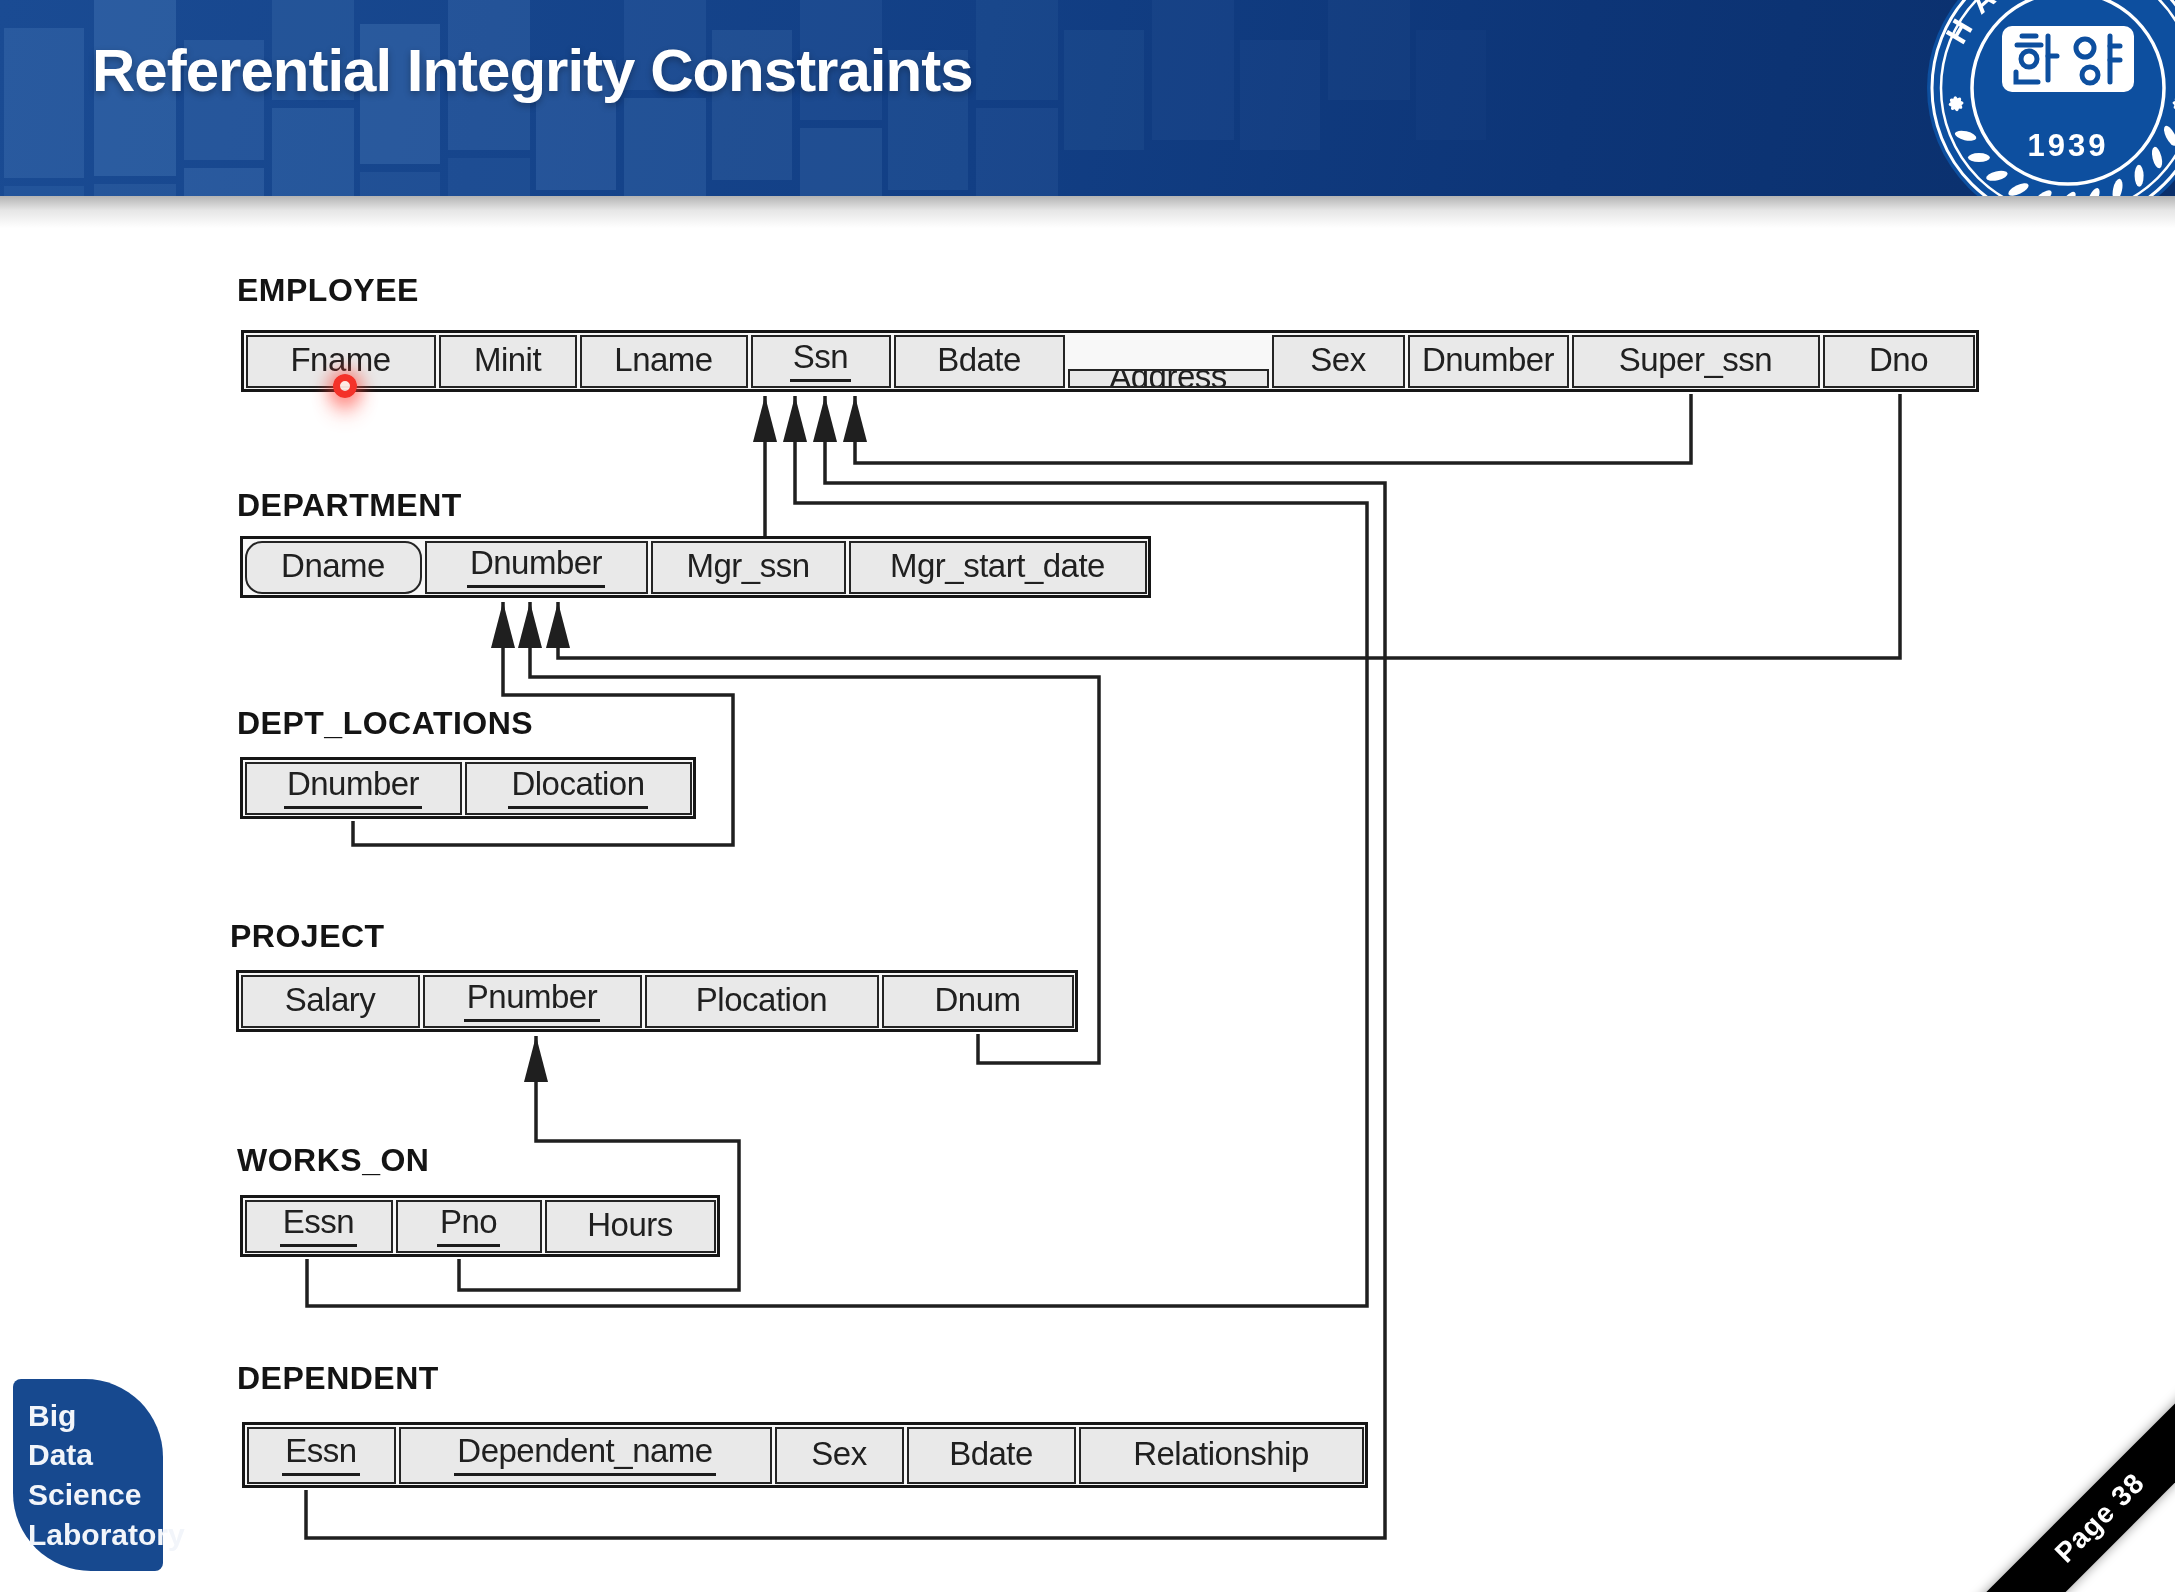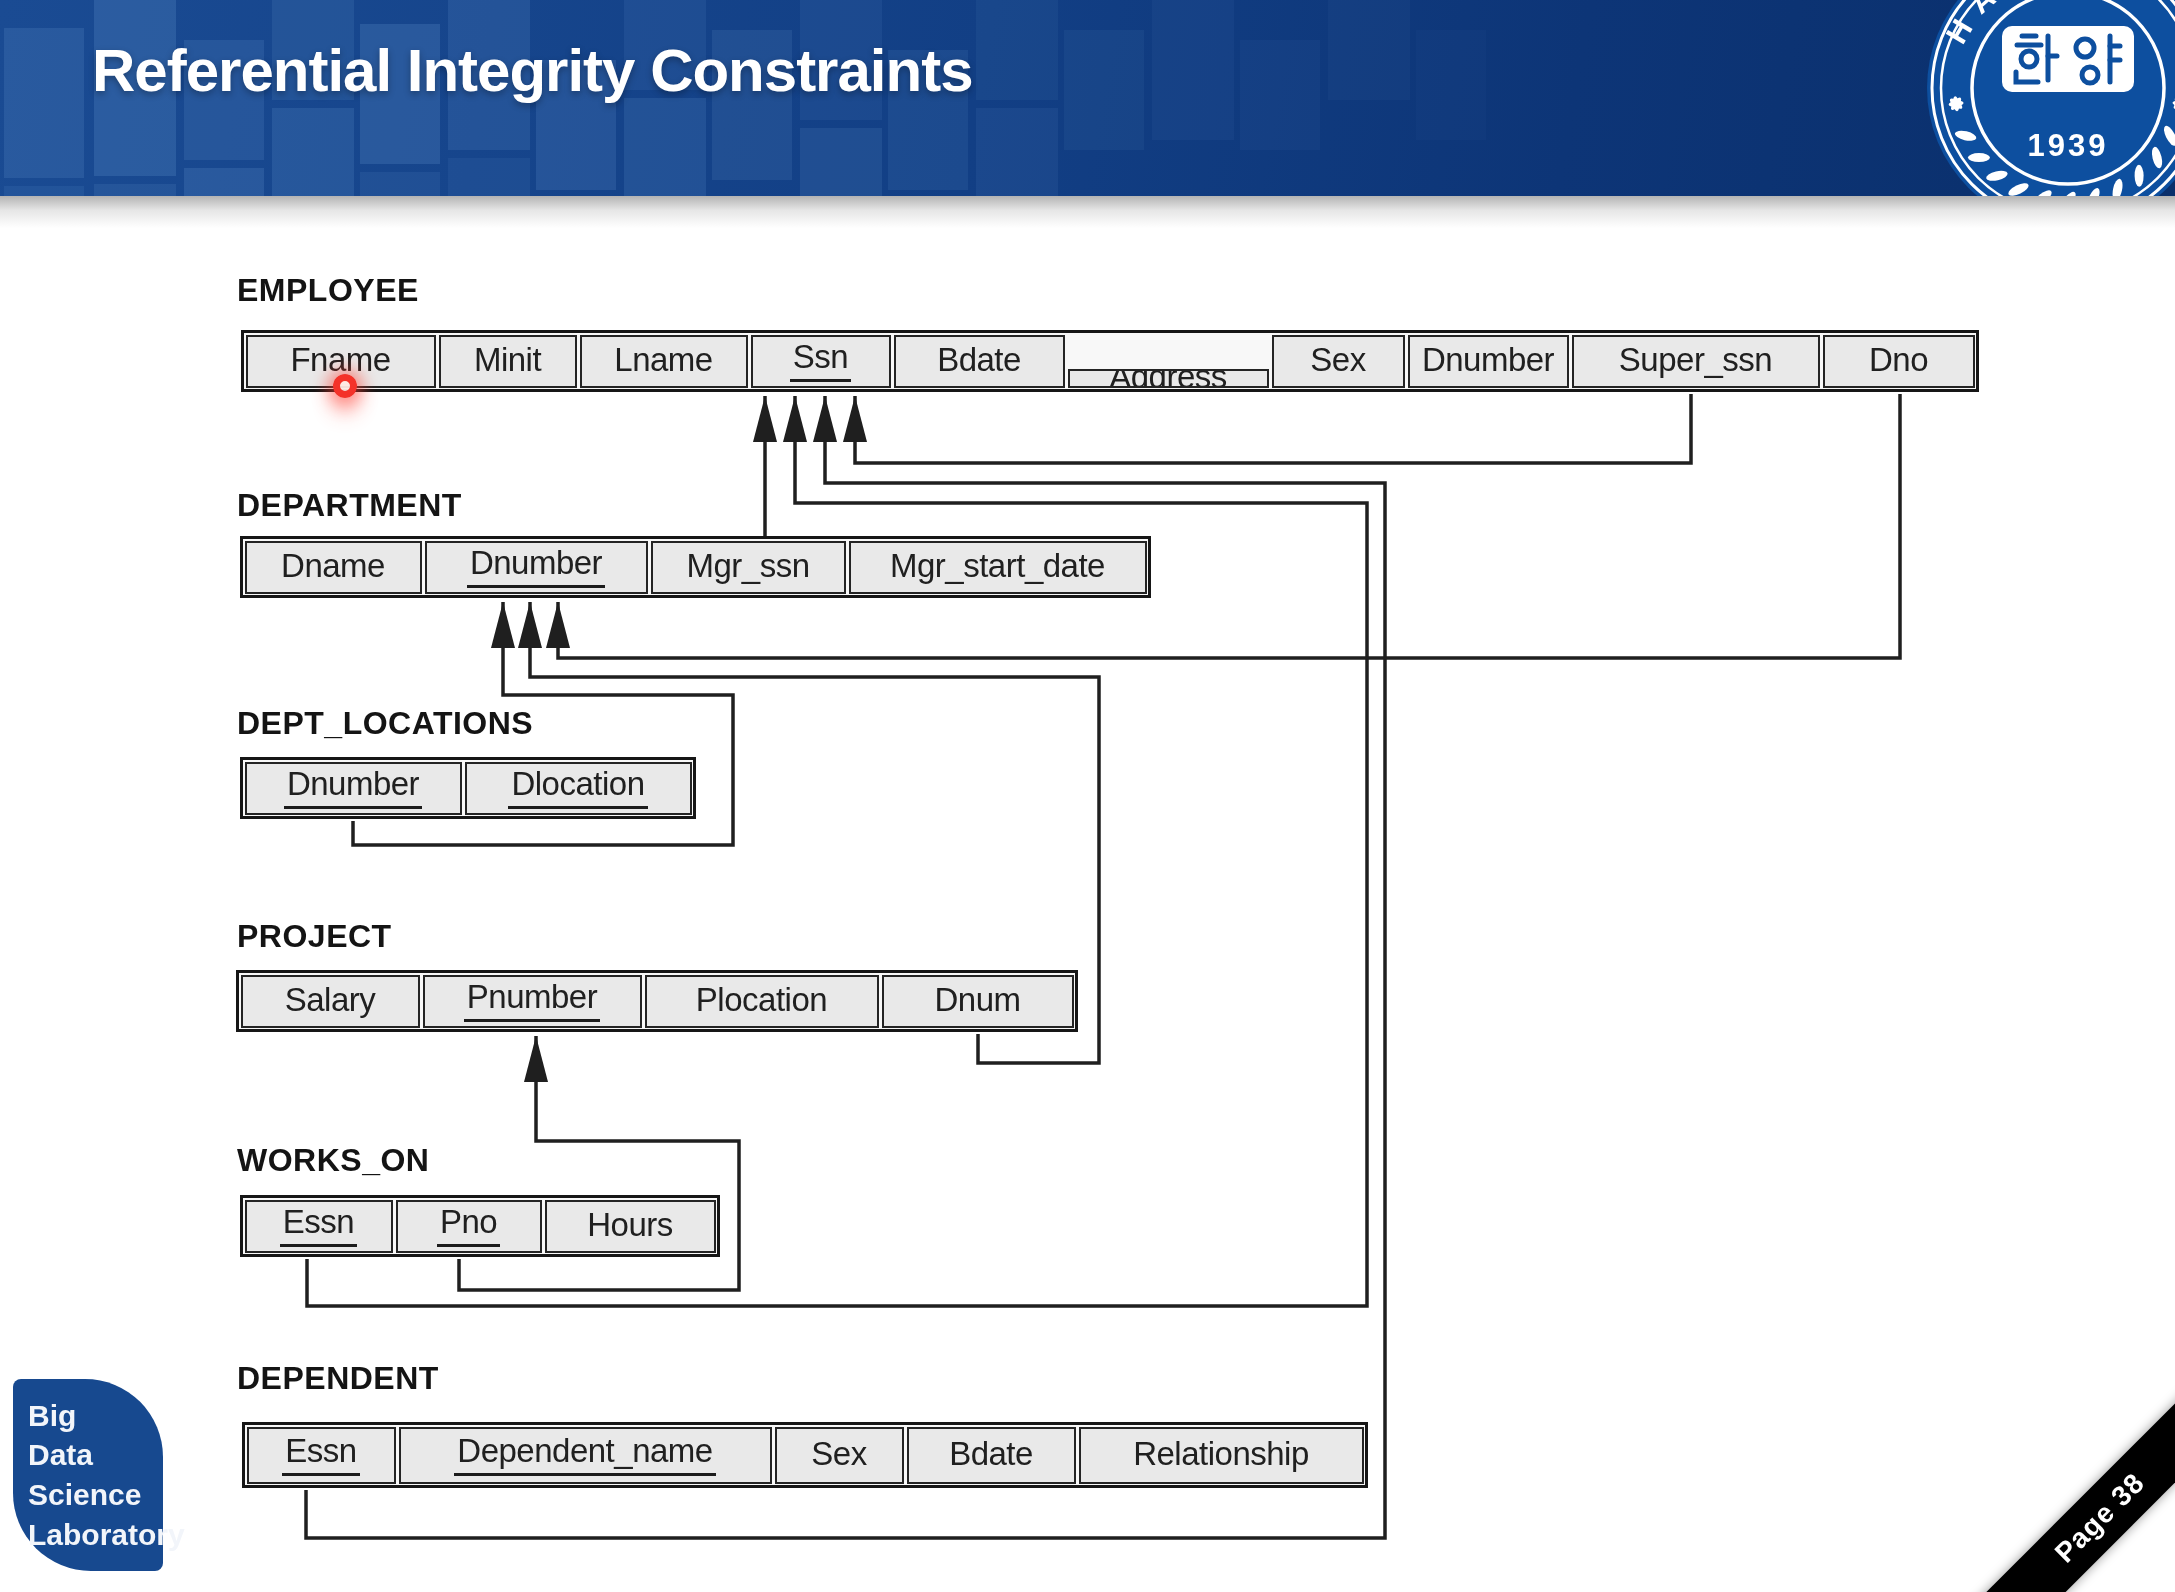--- a/index.html
+++ b/index.html
@@ -209,21 +209,21 @@
           </div>
           <div class="tbl-cell" style="width: 248px;">
             <span class="lbl">Super_ssn</span>
           </div>
           <div class="tbl-cell" style="width: 152px;">
             <span class="lbl">Dno</span>
           </div>
         </div>
         <div class="tbl-label" style="left: 237px; top: 487px;">DEPARTMENT</div>
         <div class="tbl-row" style="left: 240px; top: 536px; height: 62px;">
-          <div class="tbl-cell" style="width: 177px;">
+          <div class="tbl-cell" style="width: 177px; border-radius: 17px;">
             <span class="lbl">Dname</span>
           </div>
           <div class="tbl-cell" style="width: 223px;">
             <span class="lbl key">Dnumber</span>
           </div>
           <div class="tbl-cell" style="width: 195px;">
             <span class="lbl">Mgr_ssn</span>
           </div>
           <div class="tbl-cell" style="width: 298px;">
             <span class="lbl">Mgr_start_date</span>
@@ -231,21 +231,21 @@
         </div>
         <div class="tbl-label" style="left: 237px; top: 705px;">DEPT_LOCATIONS</div>
         <div class="tbl-row" style="left: 240px; top: 757px; height: 62px;">
           <div class="tbl-cell" style="width: 217px;">
             <span class="lbl key">Dnumber</span>
           </div>
           <div class="tbl-cell" style="width: 227px; justify-content: center;">
             <span class="lbl key">Dlocation</span>
           </div>
         </div>
-        <div class="tbl-label" style="left: 237px; top: 918px;">PROJECT</div>
+        <div class="tbl-label" style="left: 230px; top: 918px;">PROJECT</div>
         <div class="tbl-row" style="left: 236px; top: 970px; height: 62px;">
           <div class="tbl-cell" style="width: 179px;">
             <span class="lbl">Salary</span>
           </div>
           <div class="tbl-cell" style="width: 219px;">
             <span class="lbl key">Pnumber</span>
           </div>
           <div class="tbl-cell" style="width: 234px;">
             <span class="lbl">Plocation</span>
           </div>

